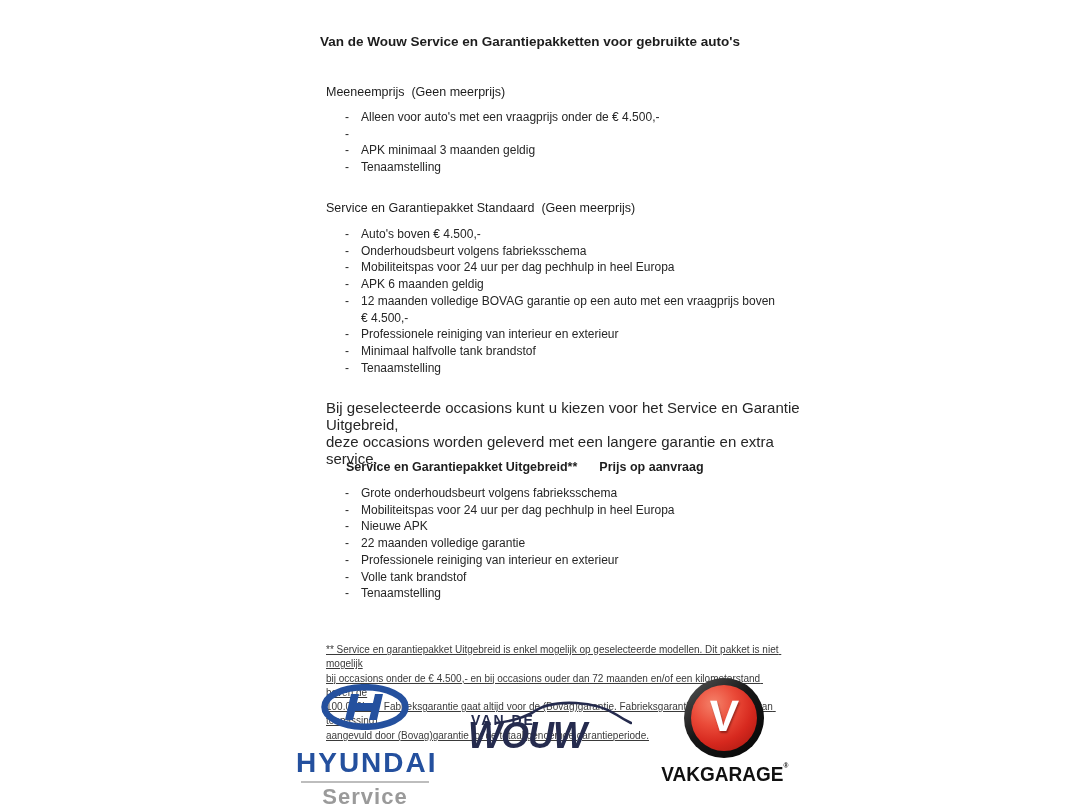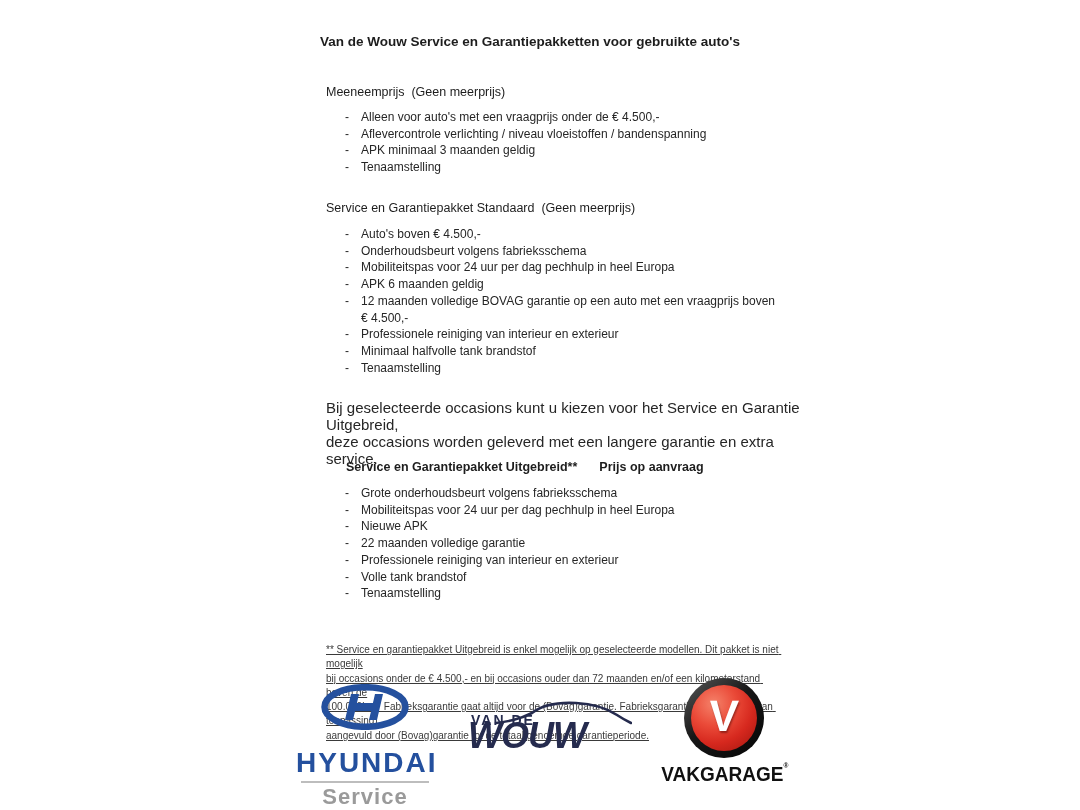--- a/index.html
+++ b/index.html
@@ -208,21 +208,20 @@
   <div class="doc-title">Van de Wouw Service en Garantiepakketten voor gebruikte auto's</div>
 
   <div class="sec-heading" style="top:85px">Meeneemprijs  (Geen meerprijs)</div>
   <ul class="bullets" style="top:109px">
     <li>
         <span class="dash">-</span>
         <span class="txt">Alleen voor auto's met een vraagprijs onder de € 4.500,-</span>
       </li>
     <li>
         <span class="dash">-</span>
-        <span class="txt">Aflevercontrole verlichting / niveau vloeistoffen / bandenspanning</span>
       </li>
     <li>
         <span class="dash">-</span>
         <span class="txt">APK minimaal 3 maanden geldig</span>
       </li>
     <li>
         <span class="dash">-</span>
         <span class="txt">Tenaamstelling</span>
       </li>
   </ul>

